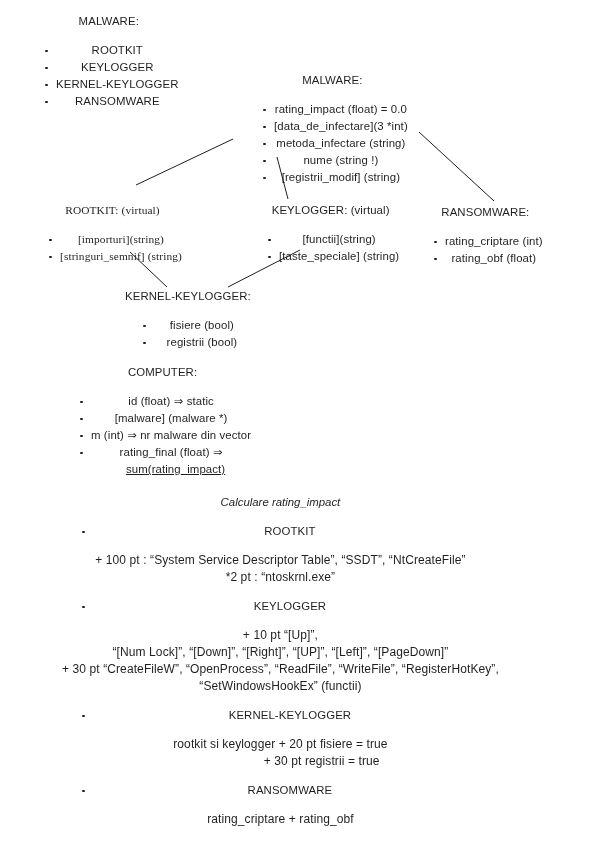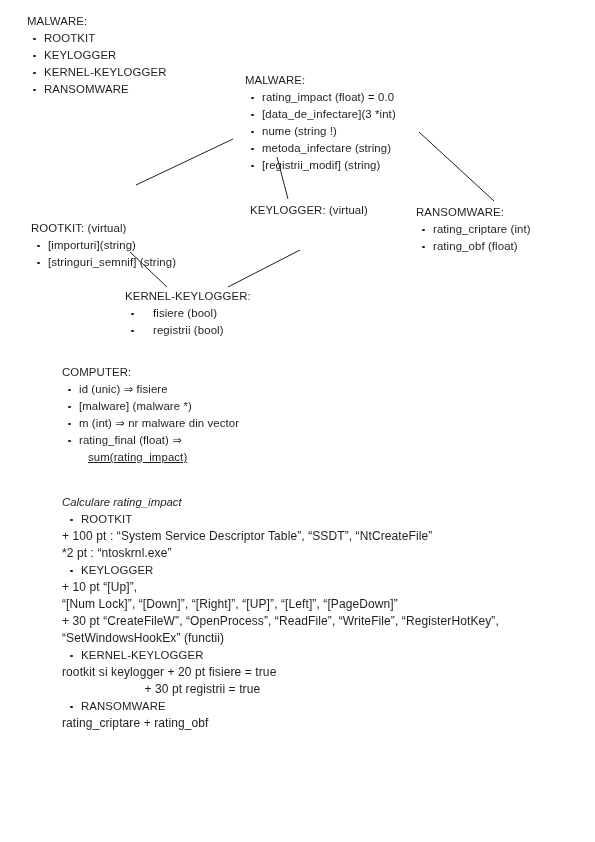--- a/index.html
+++ b/index.html
@@ -13,20 +13,21 @@
     position: relative;
     overflow: hidden;
     font-family: "Liberation Sans", sans-serif;
     color: #1f1f1f;
     -webkit-font-smoothing: antialiased;
   }
 
   .page {
     position: absolute;
     inset: 0;
+    text-align: center;
   }
 
   
   .lines {
     position: absolute;
     left: 0;
     top: 0;
     width: 595px;
     height: 842px;
     pointer-events: none;
@@ -39,21 +40,21 @@
   }
 
   .title {
     font-size: 11.4px;
     line-height: 17px;
     letter-spacing: 0.1px;
   }
 
   ul.members {
     list-style: none;
-    margin: 0;
+    margin: 12px;
     padding: 0;
   }
   ul.members > li {
     font-size: 11.4px;
     line-height: 17px;
     letter-spacing: 0.1px;
     position: relative;
     padding-left: 17px;
     white-space: nowrap;
   }
@@ -120,36 +121,40 @@
       <li>KERNEL-KEYLOGGER</li>
       <li>RANSOMWARE</li>
     </ul>
   </div>
 
   <div class="block" style="left:245px; top:72px;">
     <div class="title">MALWARE:</div>
     <ul class="members">
       <li>rating_impact (float) = 0.0</li>
       <li>[data_de_infectare](3 *int)</li>
+      <li>metoda_infectare (string)</li>
       <li>nume (string !)</li>
-      <li>metoda_infectare (string)</li>
       <li>[registrii_modif] (string)</li>
     </ul>
   </div>
 
-  <div class="block" style="left:31px; top:220px;">
+  <div class="block" style="left:31px; top:202px;font-family:Liberation Serif, serif;">
     <div class="title">ROOTKIT: (virtual)</div>
     <ul class="members">
       <li>[importuri](string)</li>
       <li>[stringuri_semnif] (string)</li>
     </ul>
   </div>
 
   <div class="block" style="left:250px; top:202px;">
     <div class="title">KEYLOGGER: (virtual)</div>
+    <ul class="members">
+      <li>[functii](string)</li>
+      <li>[taste_speciale] (string)</li>
+    </ul>
   </div>
 
   <div class="block" style="left:416px; top:204px;">
     <div class="title">RANSOMWARE:</div>
     <ul class="members">
       <li>rating_criptare (int)</li>
       <li>rating_obf (float)</li>
     </ul>
   </div>
 
@@ -157,21 +162,21 @@
     <div class="title">KERNEL-KEYLOGGER:</div>
     <ul class="members">
       <li style="padding-left:28px">fisiere (bool)</li>
       <li style="padding-left:28px">registrii (bool)</li>
     </ul>
   </div>
 
   <div class="block" style="left:62px; top:364px;">
     <div class="title">COMPUTER:</div>
     <ul class="members">
-      <li>id (unic) ⇒ fisiere</li>
+      <li>id (float) ⇒ static</li>
       <li>[malware] (malware *)</li>
       <li>m (int) ⇒ nr malware din vector</li>
       <li>rating_final (float) ⇒</li>
       <li class="cont">sum(rating_impact)</li>
     </ul>
   </div>
 
   <div class="block flow" style="left:62px; top:494px;">
     <div class="head">Calculare rating_impact</div>
 

